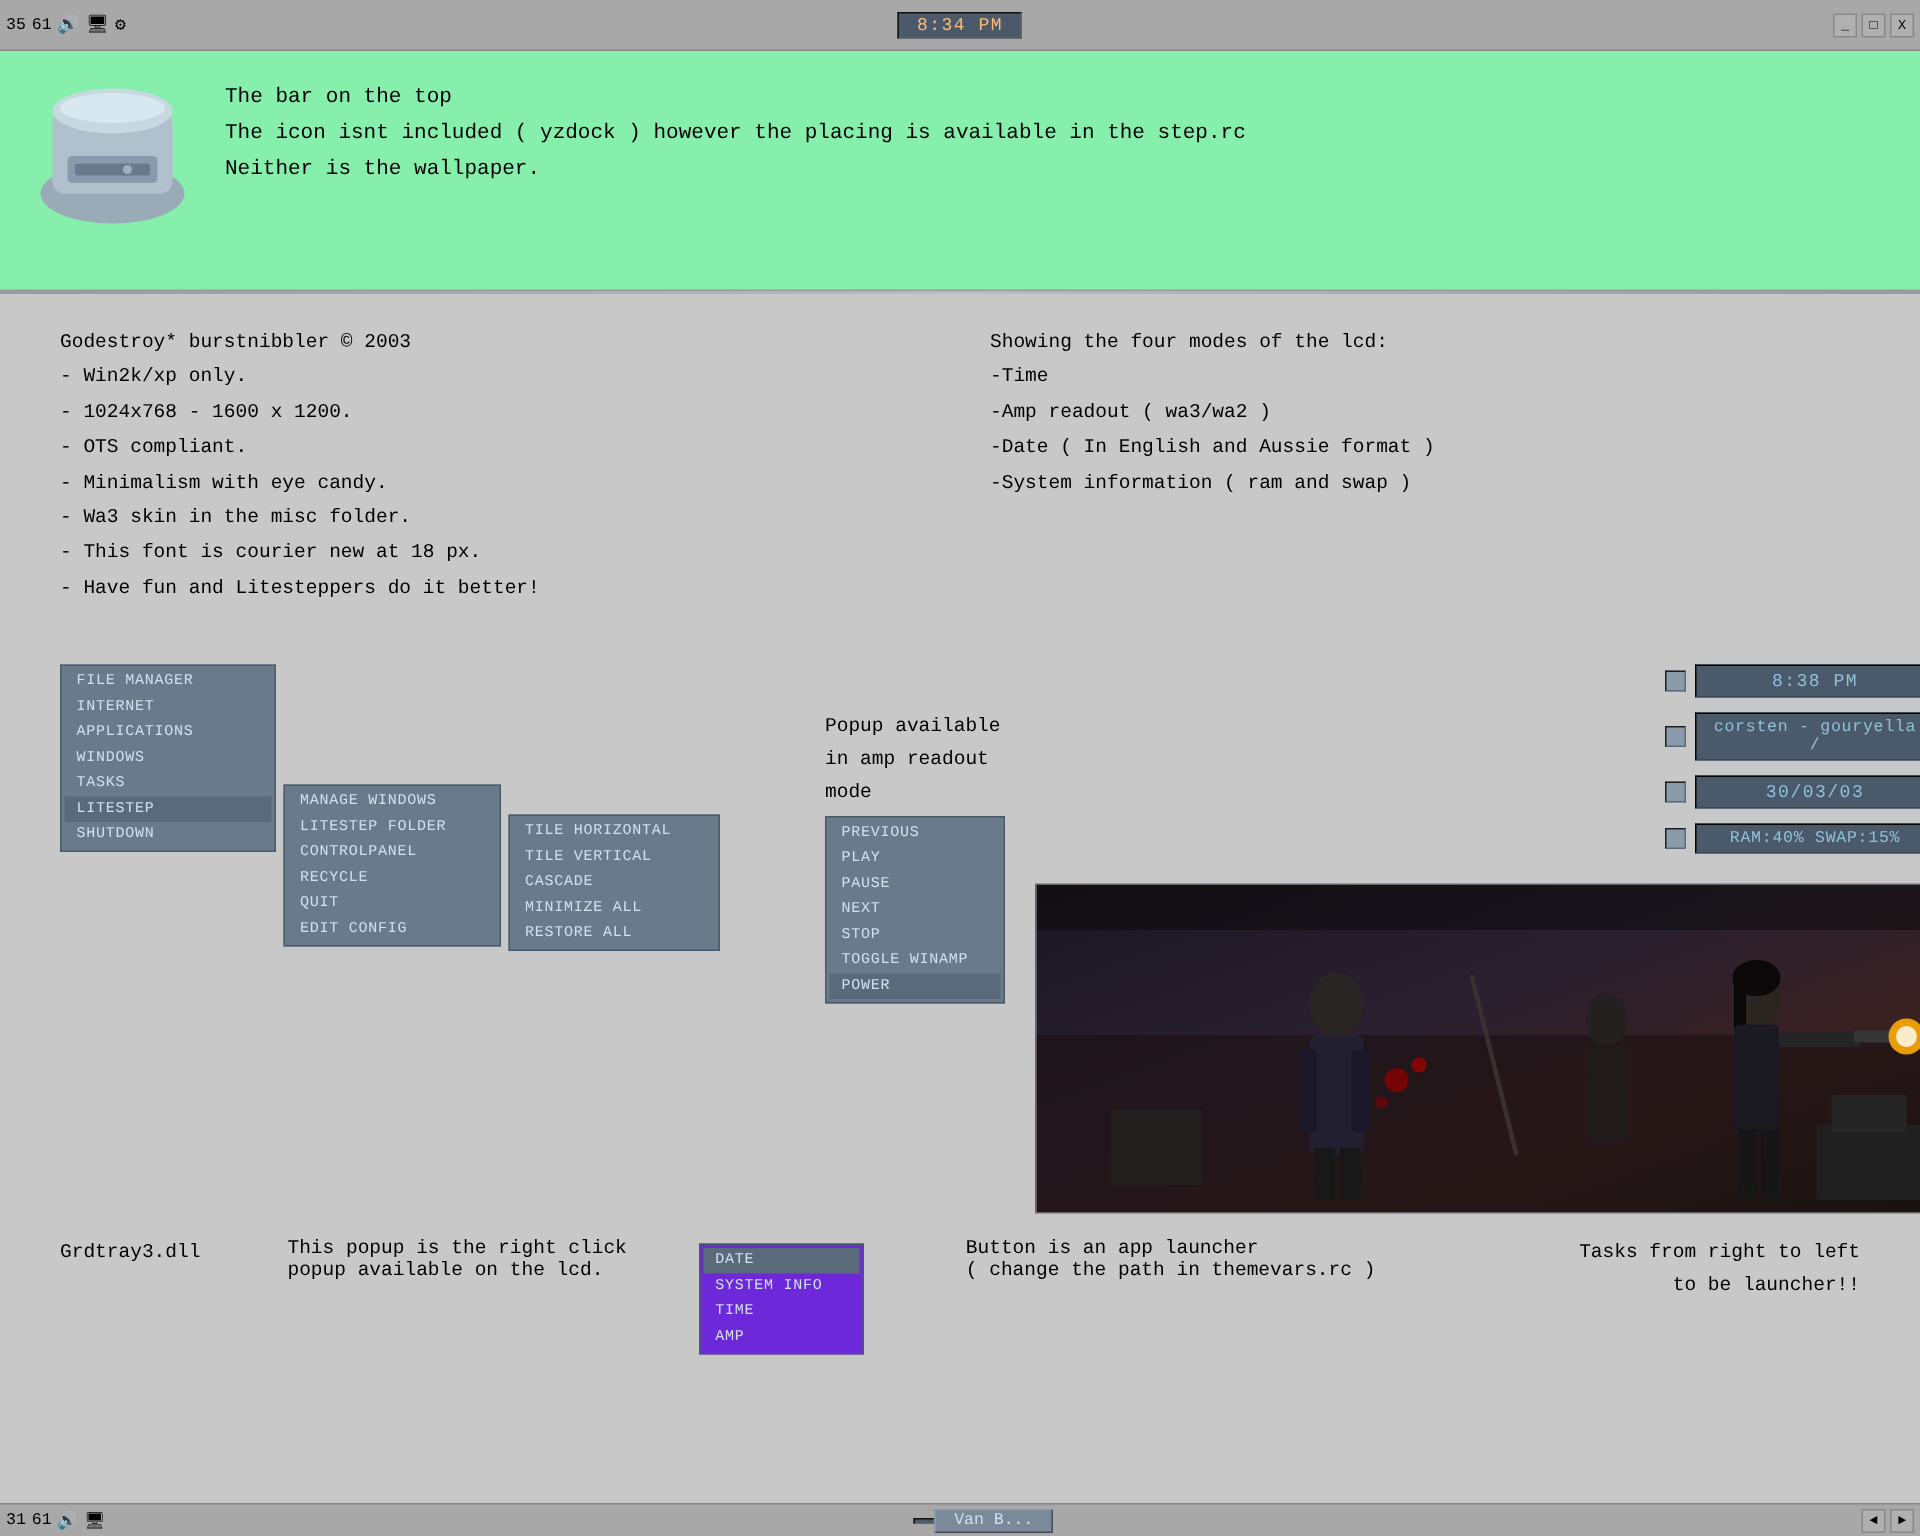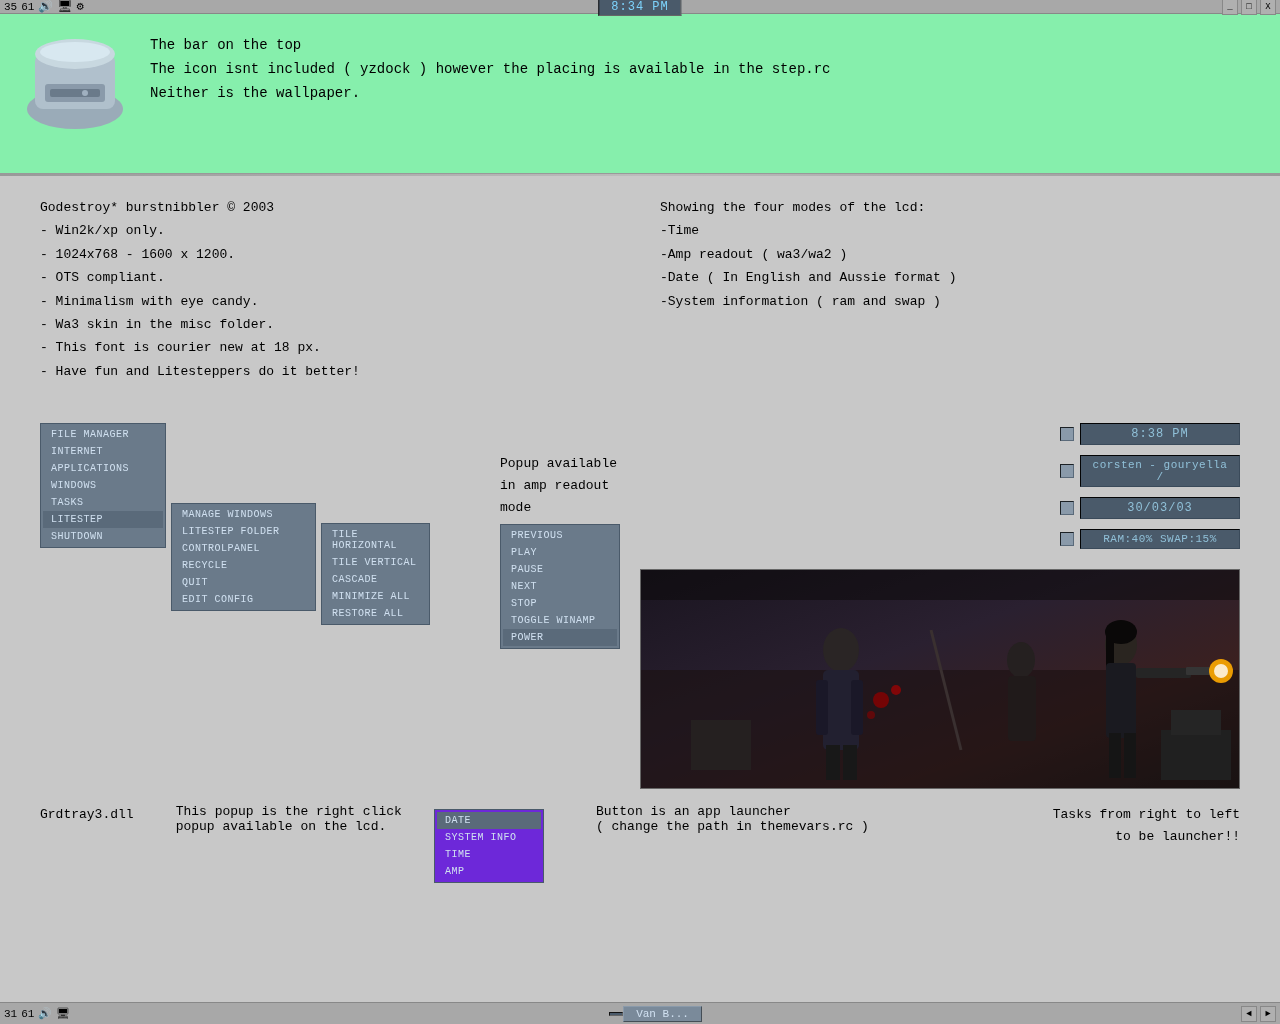--- a/index.html
+++ b/index.html
@@ -9,41 +9,41 @@
       font-size: 13px;
       color: #000;
       width: 1280px;
       min-height: 1024px;
       overflow-x: hidden;
     }
 
     
     .taskbar-top {
       background: #a8a8a8;
-      height: 14px;
+      height: 34px;
       display: flex;
       align-items: center;
       justify-content: space-between;
       padding: 0 4px;
       border-bottom: 1px solid #888;
     }
     .taskbar-left {
       display: flex;
       align-items: center;
       gap: 4px;
       font-size: 11px;
     }
     .taskbar-center {
       position: absolute;
       left: 50%;
       transform: translateX(-50%);
     }
     .clock-display {
       background: #4a5a6a;
-      color: #7dd3fc;
+      color: #fdba74;
       border: 1px inset #666;
       padding: 1px 12px;
       font-family: 'Courier New', monospace;
       font-size: 12px;
       letter-spacing: 1px;
     }
     .taskbar-right {
       display: flex;
       align-items: center;
       gap: 3px;
@@ -114,21 +114,21 @@
     }
     .info-right {
       flex: 1;
       font-family: 'Courier New', monospace;
       font-size: 13px;
       line-height: 1.8;
     }
     .menu-popup {
       background: #6a7a8a;
       border: 1px solid #4a5a6a;
-      width: 126px;
+      width: 144px;
       padding: 2px;
     }
     .menu-item {
       display: block;
       padding: 3px 8px;
       font-family: 'Courier New', monospace;
       font-size: 10px;
       color: #d0e0f0;
       letter-spacing: 0.5px;
       cursor: pointer;
@@ -142,21 +142,21 @@
     .menu-popup-l2 {
       background: #6a7a8a;
       border: 1px solid #4a5a6a;
       width: 145px;
       padding: 2px;
       margin-left: 5px;
     }
     .menu-popup-l3 {
       background: #6a7a8a;
       border: 1px solid #4a5a6a;
-      width: 109px;
+      width: 141px;
       padding: 2px;
       margin-left: 5px;
     }
 
     
     .amp-popup {
       background: #6a7a8a;
       border: 1px solid #4a5a6a;
       width: 120px;
       padding: 2px;
@@ -209,21 +209,21 @@
       height: 220px;
       background: linear-gradient(135deg, #1a1a2a 0%, #2a2030 30%, #3a2525 60%, #1a1a1a 100%);
       border: 1px solid #666;
       overflow: hidden;
       position: relative;
     }
 
     
     .bottom-section {
       display: flex;
-      gap: 22px;
+      gap: 38px;
       margin-top: 20px;
       align-items: flex-start;
     }
     .bottom-left {
       font-family: 'Courier New', monospace;
       font-size: 13px;
       line-height: 1.7;
     }
     .bottom-right {
       font-family: 'Courier New', monospace;

